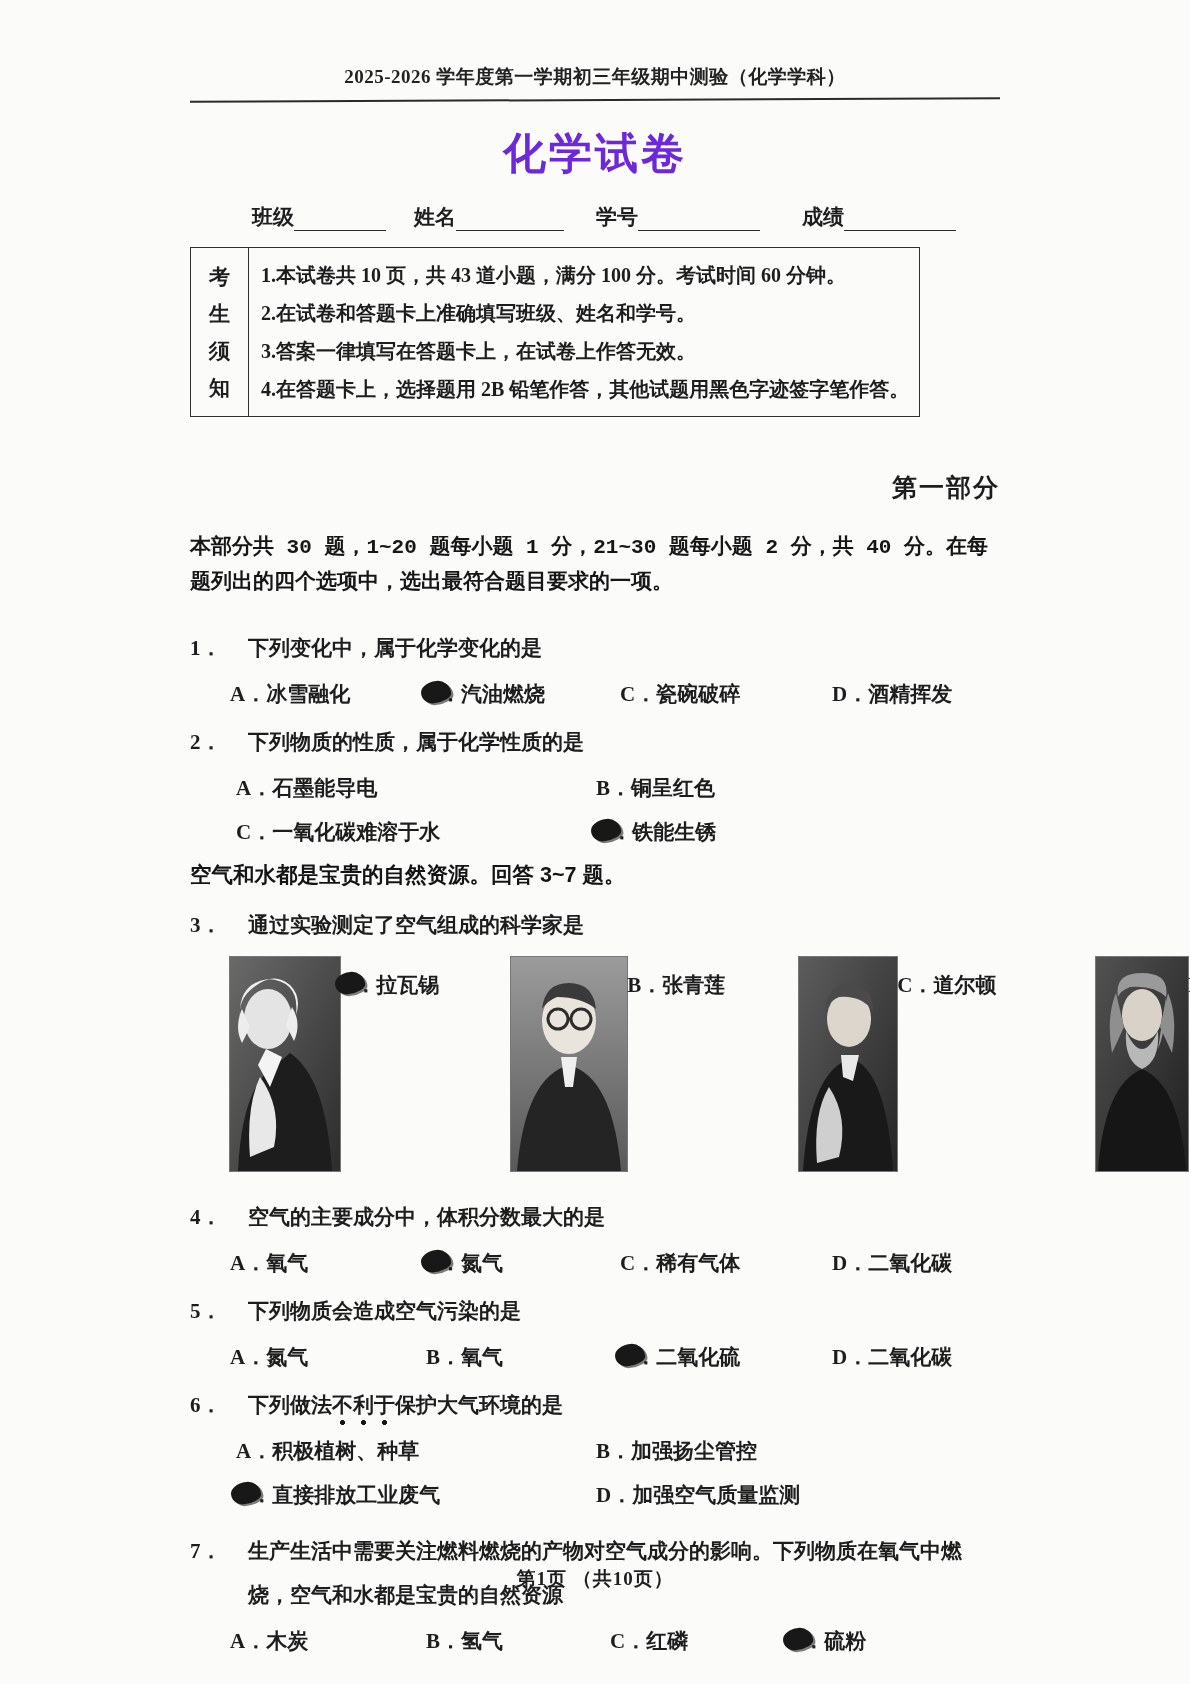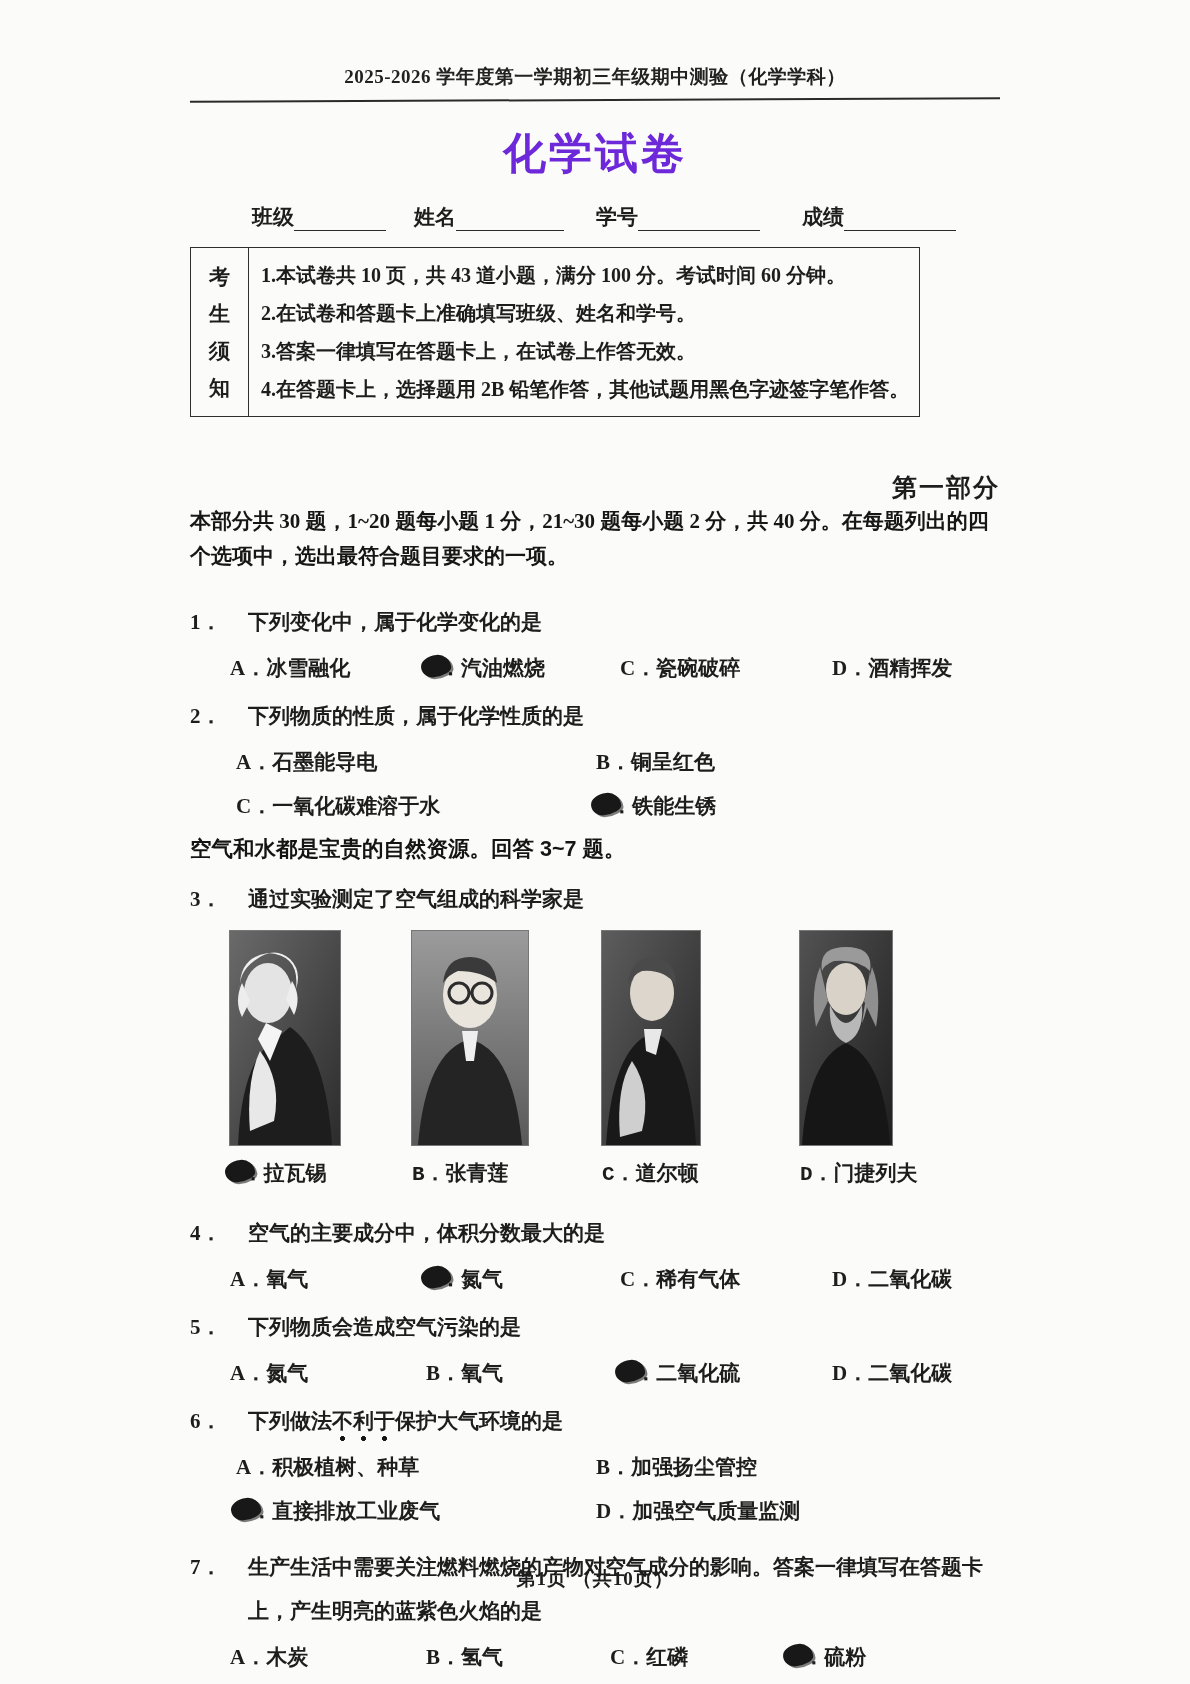--- a/index.html
+++ b/index.html
@@ -24,21 +24,21 @@
   .info-field { display:flex; align-items:flex-end; }
   .blank { display:inline-block; border-bottom:1.8px solid #2a2a2a; height:24px; }
 
   .notice-box { margin-top:16px; width:730px; border:1.8px solid #2f2f2f; display:flex; }
   .notice-side { width:58px; border-right:1.8px solid #2f2f2f; display:flex; flex-direction:column; align-items:center; justify-content:space-around; padding:10px 0; font-size:21px; font-weight:600; }
   .notice-body { flex:1; padding:8px 4px 8px 12px; }
   .notice-item { font-size:20px; line-height:38px; font-weight:600; white-space:nowrap; }
 
   .section-title { text-align:right; font-size:25px; font-weight:bold; margin-top:54px; letter-spacing:2px; }
 
-  .intro { font-size:21px; font-weight:bold; line-height:35px; font-family:Liberation Serif, serif; color:#161616; }
+  .intro { margin-top:26px; font-size:21px; font-weight:bold; line-height:35px; font-family:Liberation Mono, monospace; color:#161616; }
 
   .question { margin-top:24px; }
   .stem { display:flex; font-size:21px; line-height:32px; font-weight:600; }
   .qnum { width:36px; flex:none; }
   .qtext { flex:1;margin-left:22px; }
 
   .opts-row4 { display:flex; padding-left:40px; margin-top:16px; font-size:21px; font-weight:600;gap:10px; }
   .opts-row4 .opt { white-space:nowrap; }
 
   .opts-grid2 { padding-left:46px; margin-top:14px; font-size:21px; font-weight:600; }
@@ -53,21 +53,21 @@
     transform:rotate(-7deg); box-shadow:2px 2px 0 rgba(20,20,20,.55);
   }
 
   .emph { background-image:radial-gradient(circle, #141414 2.2px, transparent 2.8px);
           background-size:21px 7px; background-repeat:repeat-x; background-position:0 100%;
           padding-bottom:9px; }
 
   .passage { margin-top:14px; font-size:21.5px; font-weight:bold; font-family:"Liberation Sans","DejaVu Sans",sans-serif; color:#141414; }
 
   .portraits { margin-top:16px; display:flex; }
-  .pcol { display:flex; flex-direction:column;font-family:Liberation Mono, monospace; }
+  .pcol { display:flex; flex-direction:row; }
   .pcol .frame { box-shadow:0 0 0 1px #777; }
   .pcol-a { margin-left:40px; } .pcol-b { margin-left:72px; } .pcol-c { margin-left:74px; } .pcol-d { margin-left:100px; }
   .plabel { margin-top:14px; font-size:21px; font-weight:600; white-space:nowrap; }
 
   .footer { position:absolute; left:0; right:0; bottom:92px; text-align:center; font-size:19px; font-weight:bold; letter-spacing:1px; }
 </style>
 </head>
 <body>
 
 <div class="sheet">
@@ -274,21 +274,21 @@
         <div class="row">
           <div class="col1"><span class="opt-label marked">C．</span><span>直接排放工业废气</span></div>
           <div class="col2"><span class="opt-label">D．</span><span>加强空气质量监测</span></div>
         </div>
       </div>
     </div>
 
     <div class="question" style="margin-top:20px;">
       <div class="stem" style="line-height:44px;">
         <span class="qnum">7．</span>
-        <span class="qtext">生产生活中需要关注燃料燃烧的产物对空气成分的影响。答案一律填写在答题卡上，产生明亮的蓝紫色火焰的是</span>
+        <span class="qtext">生产生活中需要关注燃料燃烧的产物对空气成分的影响。下列物质在氧气中燃烧，空气和水都是宝贵的自然资源</span>
       </div>
       <div class="opts-row4" style="margin-top:10px;">
         <div class="opt" style="width:186px;"><span class="opt-label">A．</span><span>木炭</span></div>
         <div class="opt" style="width:174px;"><span class="opt-label">B．</span><span>氢气</span></div>
         <div class="opt" style="width:168px;"><span class="opt-label">C．</span><span>红磷</span></div>
         <div class="opt"><span class="opt-label marked">D．</span><span>硫粉</span></div>
       </div>
     </div>
 
   </div>

